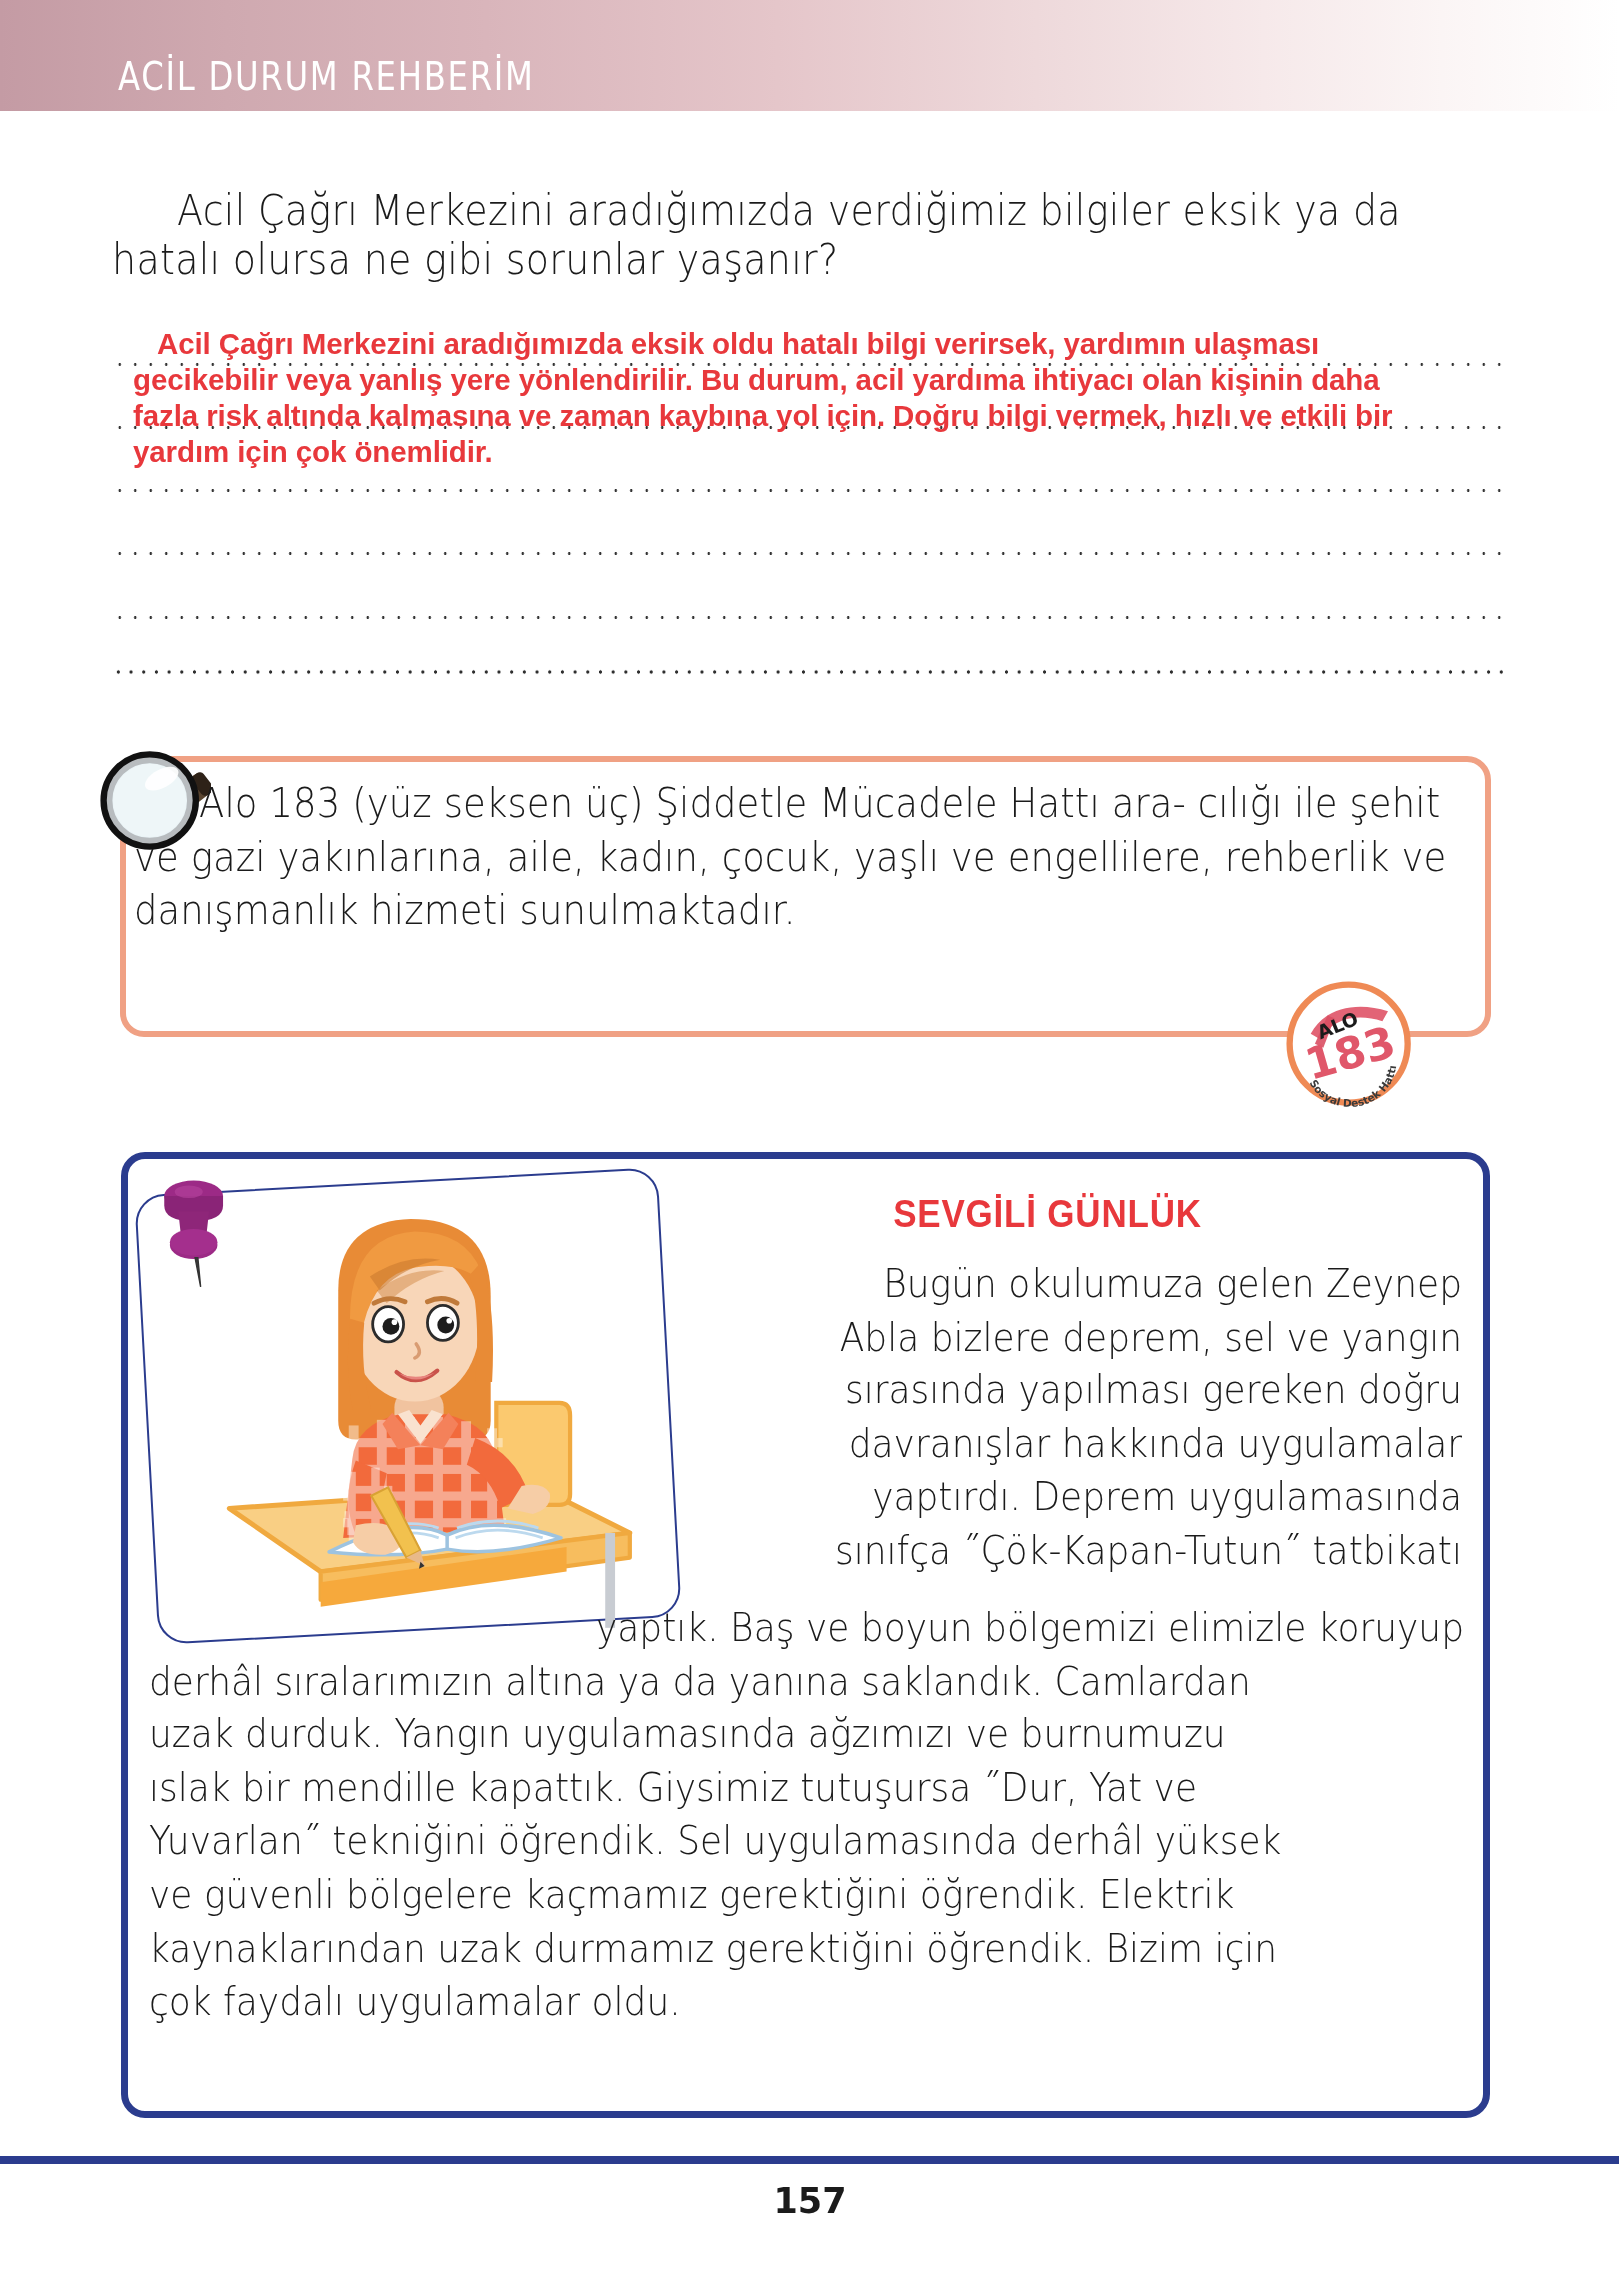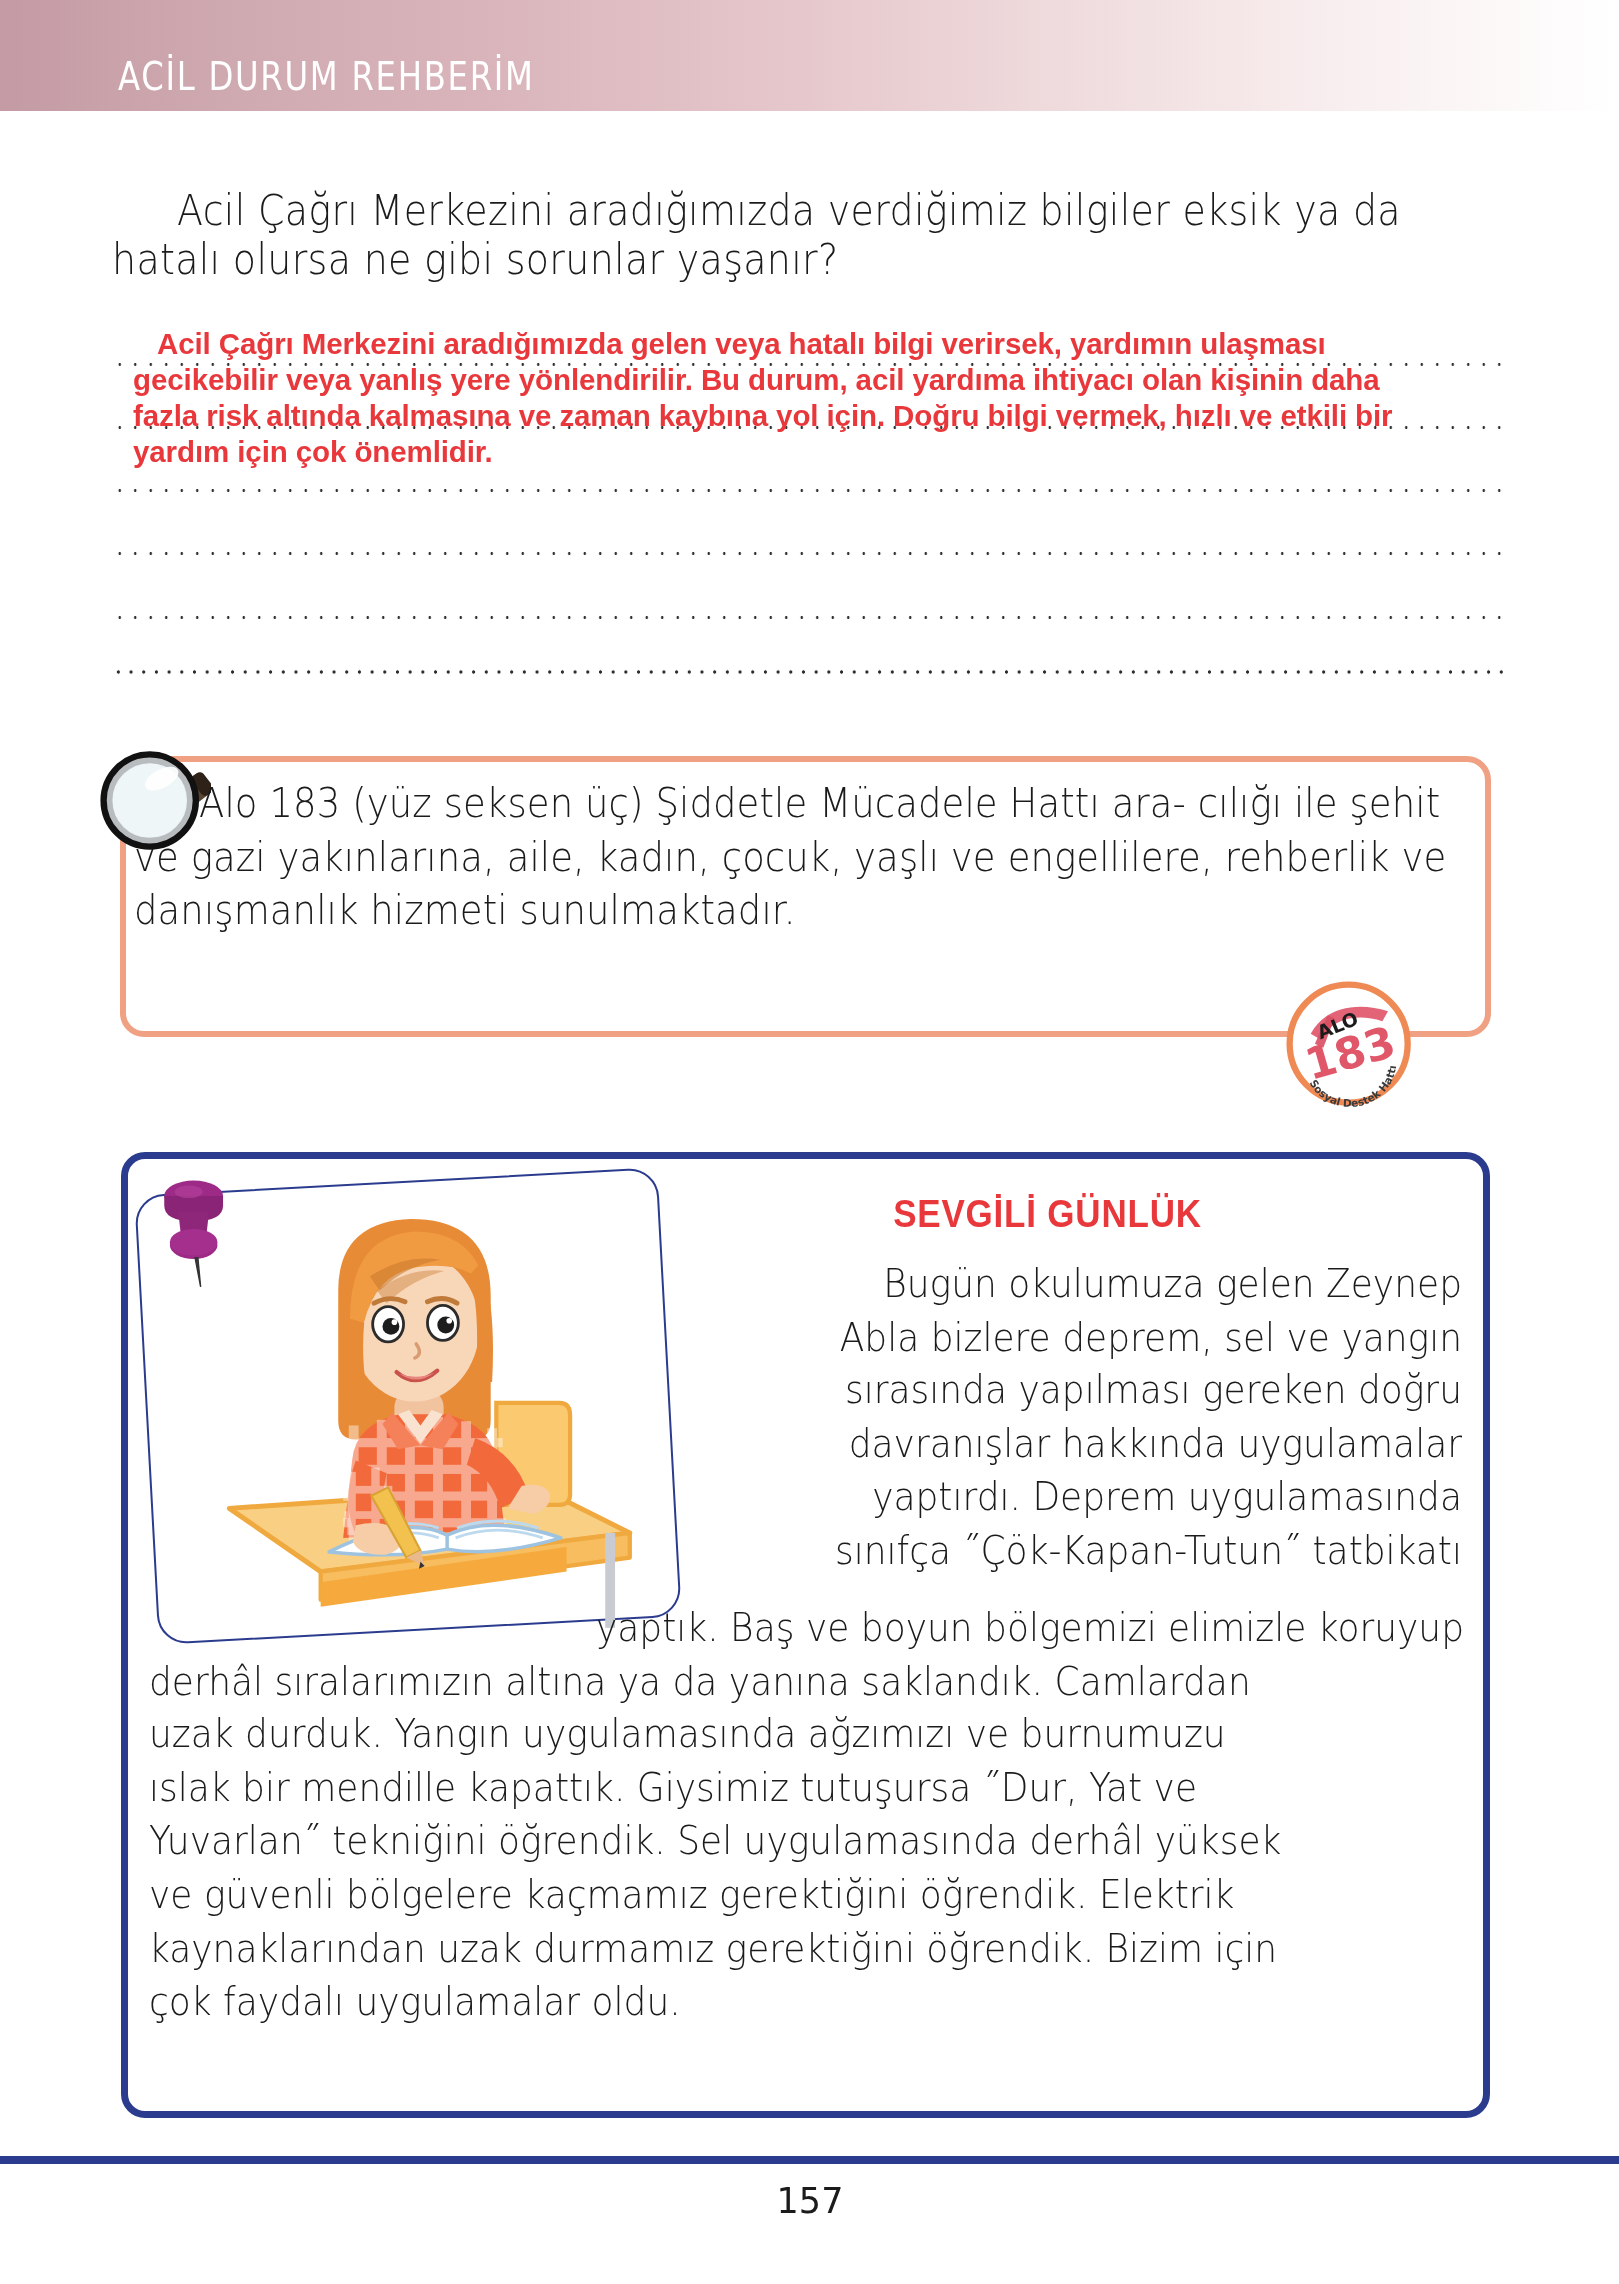--- a/index.html
+++ b/index.html
@@ -254,21 +254,21 @@
     height: 7.7px;
     background: #2b3c8e;
   }
   .page-number {
     position: absolute;
     left: 0;
     top: 2181px;
     width: 1620px;
     text-align: center;
     font-family: "DejaVu Sans", sans-serif;
-    font-weight: 400;
+    font-weight: 700;
     font-size: 35px;
     color: #1b1b1b;
   }
 </style>
 </head>
 <body>
 
 <div class="header-banner"></div>
 <div class="header-title">ACİL DURUM REHBERİM</div>
 
@@ -277,21 +277,21 @@
   <span>ya da hatalı olursa ne gibi sorunlar yaşanır?</span>
 </div>
 
 <div class="answer-area">
   <div class="dot-line l0"></div>
   <div class="dot-line l1"></div>
   <div class="dot-line l2"></div>
   <div class="dot-line l3"></div>
   <div class="dot-line l4"></div>
   <div class="answer-text">
-    <span class="indent"></span><span>Acil Çağrı Merkezini aradığımızda gelen veya hatalı bilgi</span>
+    <span class="indent"></span><span>Acil Çağrı Merkezini aradığımızda eksik oldu hatalı bilgi</span>
     <span>verirsek, yardımın ulaşması gecikebilir veya yanlış yere</span>
     <span>yönlendirilir. Bu durum, acil yardıma ihtiyacı olan kişinin daha</span>
     <span>fazla risk altında kalmasına ve zaman kaybına yol için. Doğru</span>
     <span>bilgi vermek, hızlı ve etkili bir yardım için çok önemlidir.</span>
   </div>
 </div>
 
 <div class="separator"></div>
 
 <div class="info-box"></div>

